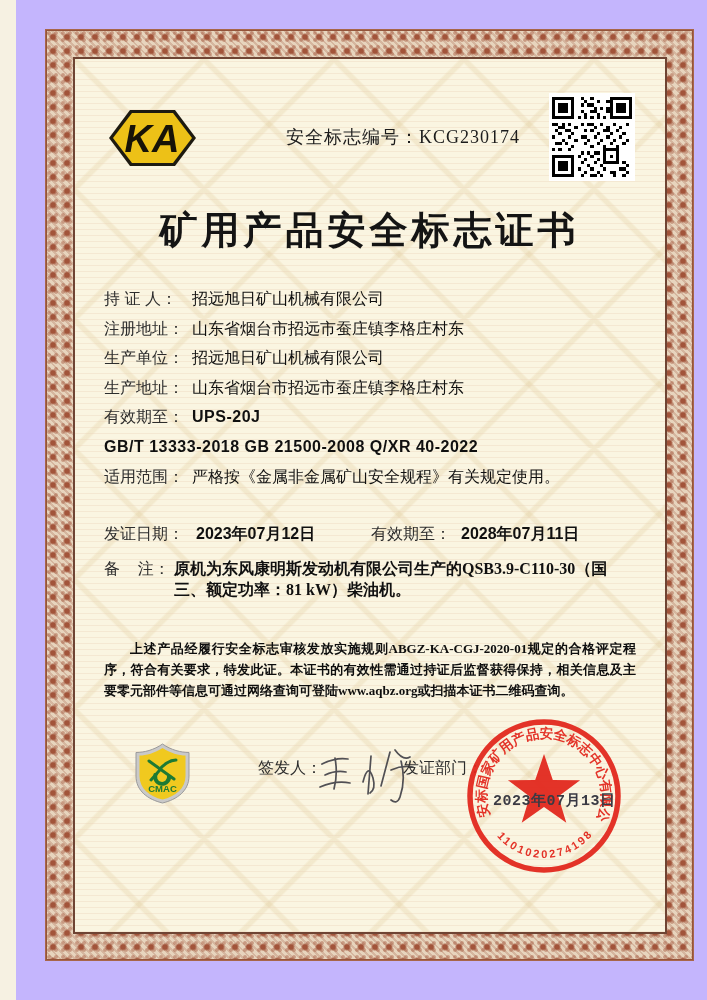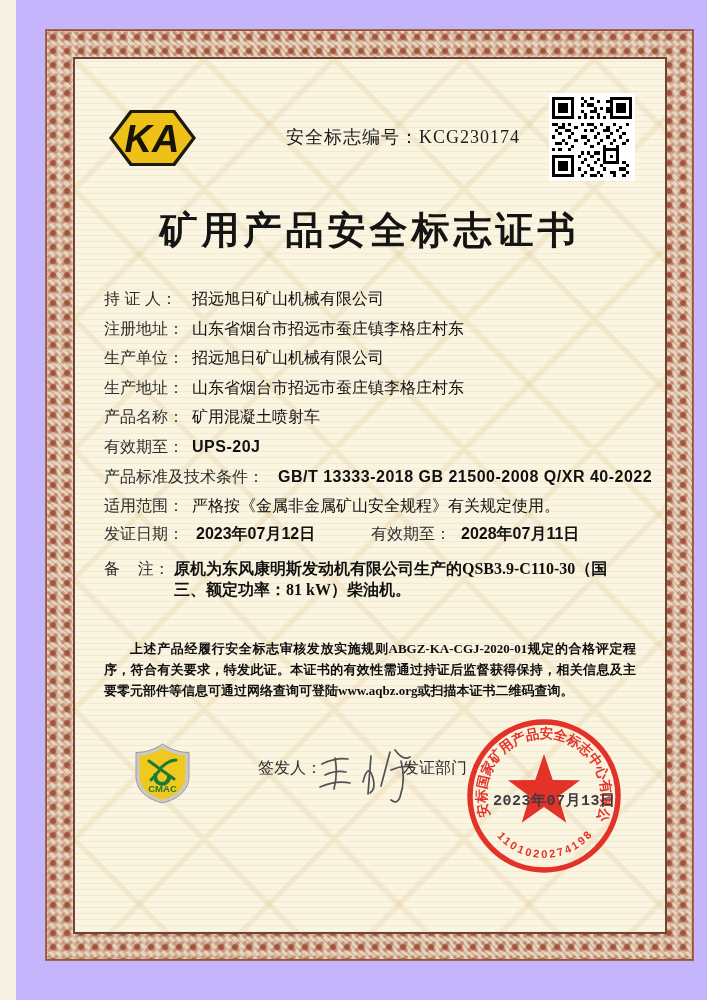--- a/index.html
+++ b/index.html
@@ -205,29 +205,24 @@
     </div>
     <div class="row">
       <span class="label">生产单位：</span>
       <span class="value">招远旭日矿山机械有限公司</span>
     </div>
     <div class="row">
       <span class="label">生产地址：</span>
       <span class="value">山东省烟台市招远市蚕庄镇李格庄村东</span>
     </div>
     <div class="row">
-      <span class="label">产品名称：</span>
-      <span class="value">矿用混凝土喷射车</span>
-    </div>
-    <div class="row">
       <span class="label">有效期至：</span>
       <span class="value code">UPS-20J</span>
     </div>
     <div class="row wide">
-      <span class="label">产品标准及技术条件：</span>
       <span class="value code">GB/T 13333-2018 GB 21500-2008 Q/XR 40-2022</span>
     </div>
     <div class="row">
       <span class="label">适用范围：</span>
       <span class="value">严格按《金属非金属矿山安全规程》有关规定使用。</span>
     </div>
   </div>
 
   <div class="abs dates">
     <span class="label">发证日期：</span>

